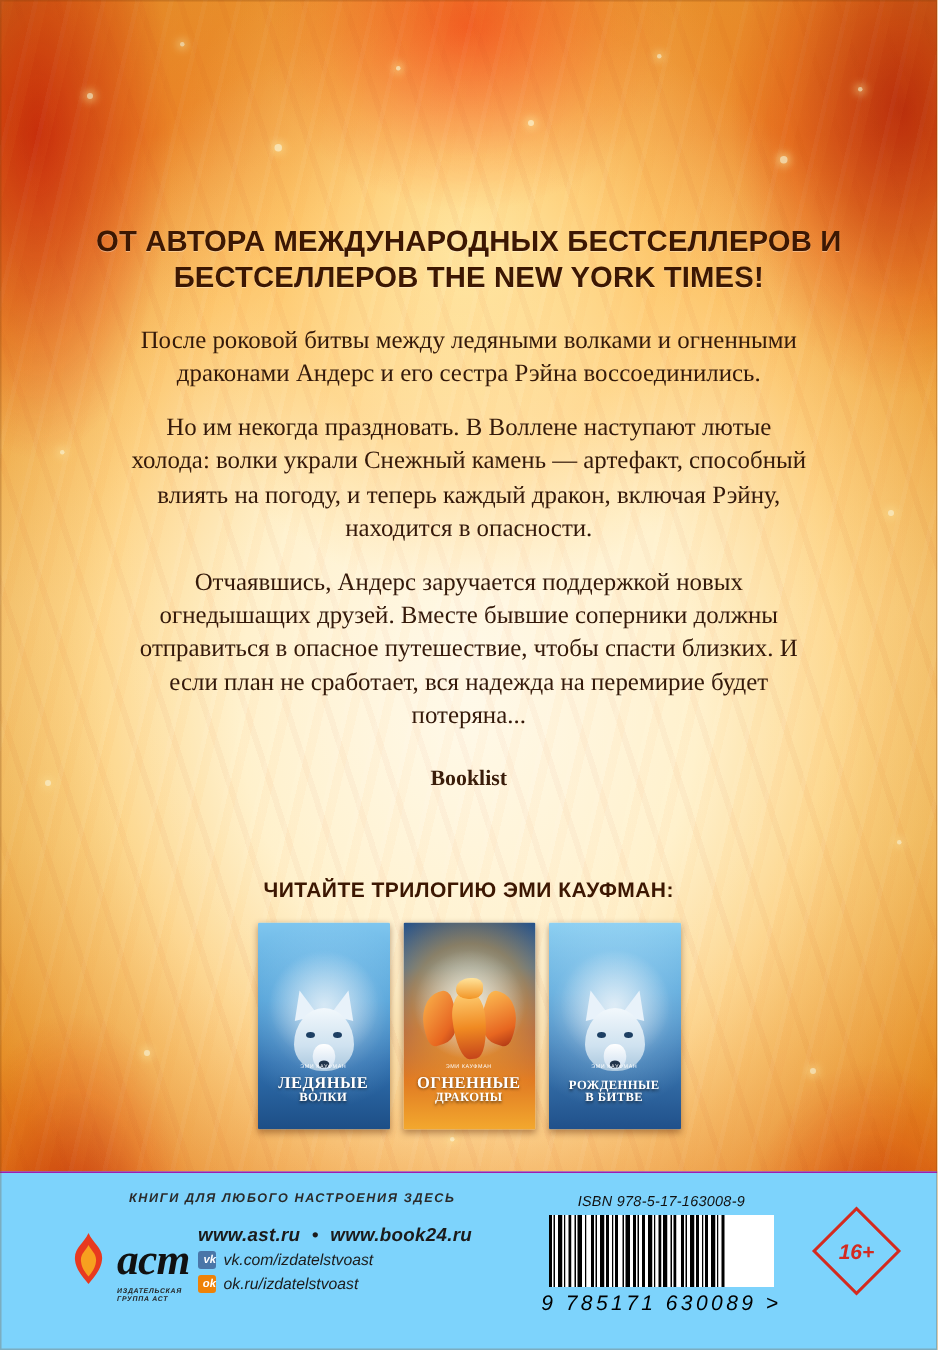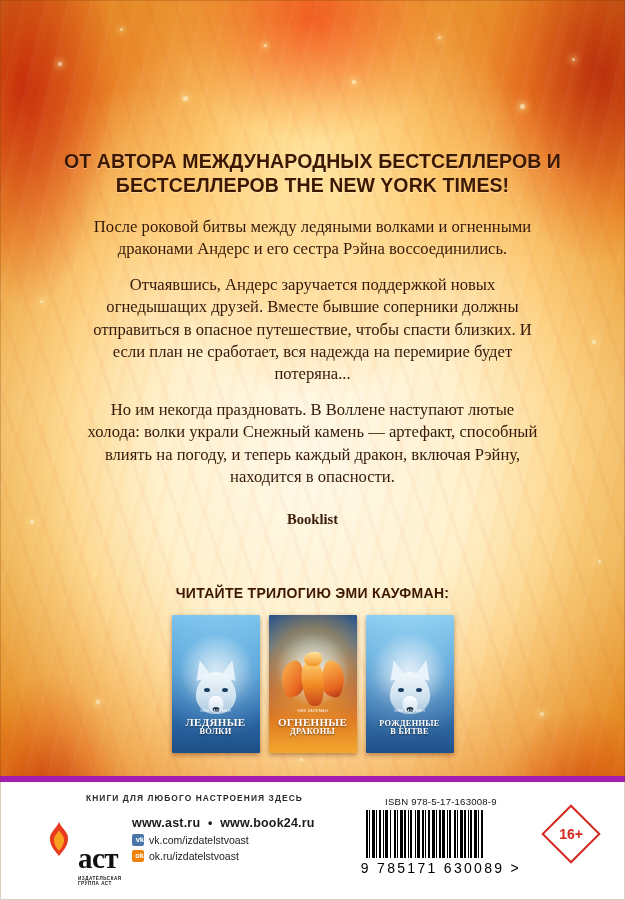--- a/index.html
+++ b/index.html
@@ -252,22 +252,23 @@
     text-shadow: 0 1px 2px rgba(0,0,0,.55);
   }
   .book .btitle span { display: block; }
   .book .btitle .small { font-size: 8.4px; }
 
   
   .footer-strip {
     position: absolute;
     left: 0; right: 0; bottom: 0;
     height: 118px;
-    background: #ffffff;
-    border-top: 6px solid #a21caf;
+    background: #7dd3fc;
+    border-top: 1px solid #a21caf;
+    font-style: italic;
   }
   .footer-inner {
     position: relative;
     width: 625px;
     height: 118px;
     box-sizing: border-box;
     padding: 0 26px;
   }
   .slogan {
     position: absolute;
@@ -306,21 +307,21 @@
     font-size: 7.5px;
     font-weight: 700;
     line-height: 12px;
     text-align: right;
   }
   .sq.vk { background: #4a76a8; }
   .sq.ok { background: #ee8208; }
 
   .ast-logo {
     position: absolute;
-    left: 78px; top: 60px;
+    left: 78px; top: 42px;
     width: 64px; height: 48px;
   }
   .ast-logo .ast {
     font-family: "Liberation Serif", serif;
     font-size: 29px;
     font-weight: 700;
     color: #111;
     letter-spacing: -.5px;
   }
   .ast-logo .sub {
@@ -418,22 +419,22 @@
     <i style="left:300px; top:758px; width:3px;  height:3px;"></i>
   </div>
   <div class="bg-vignette"></div>
 
   <div class="content">
 
     <div class="headline">ОТ АВТОРА МЕЖДУНАРОДНЫХ БЕСТСЕЛЛЕРОВ И БЕСТСЕЛЛЕРОВ THE NEW YORK TIMES!</div>
 
     <div class="blurb">
       <p>После роковой битвы между ледяными волками и огненными драконами Андерс и его сестра Рэйна воссоединились.</p>
+      <p>Но им некогда праздновать. В Воллене наступают лютые холода: волки украли Снежный камень — артефакт, способный влиять на погоду, и теперь каждый дракон, включая Рэйну, находится в опасности.</p>
       <p>Отчаявшись, Андерс заручается поддержкой новых огнедышащих друзей. Вместе бывшие соперники должны отправиться в опасное путешествие, чтобы спасти близких. И если план не сработает, вся надежда на перемирие будет потеряна...</p>
-      <p>Но им некогда праздновать. В Воллене наступают лютые холода: волки украли Снежный камень — артефакт, способный влиять на погоду, и теперь каждый дракон, включая Рэйну, находится в опасности.</p>
     </div>
 
     <div class="quote">
       <div class="quote-src">Booklist</div>
     </div>
 
     <div class="trilogy-title">ЧИТАЙТЕ ТРИЛОГИЮ ЭМИ КАУФМАН:</div>
 
     <div class="books">
 

